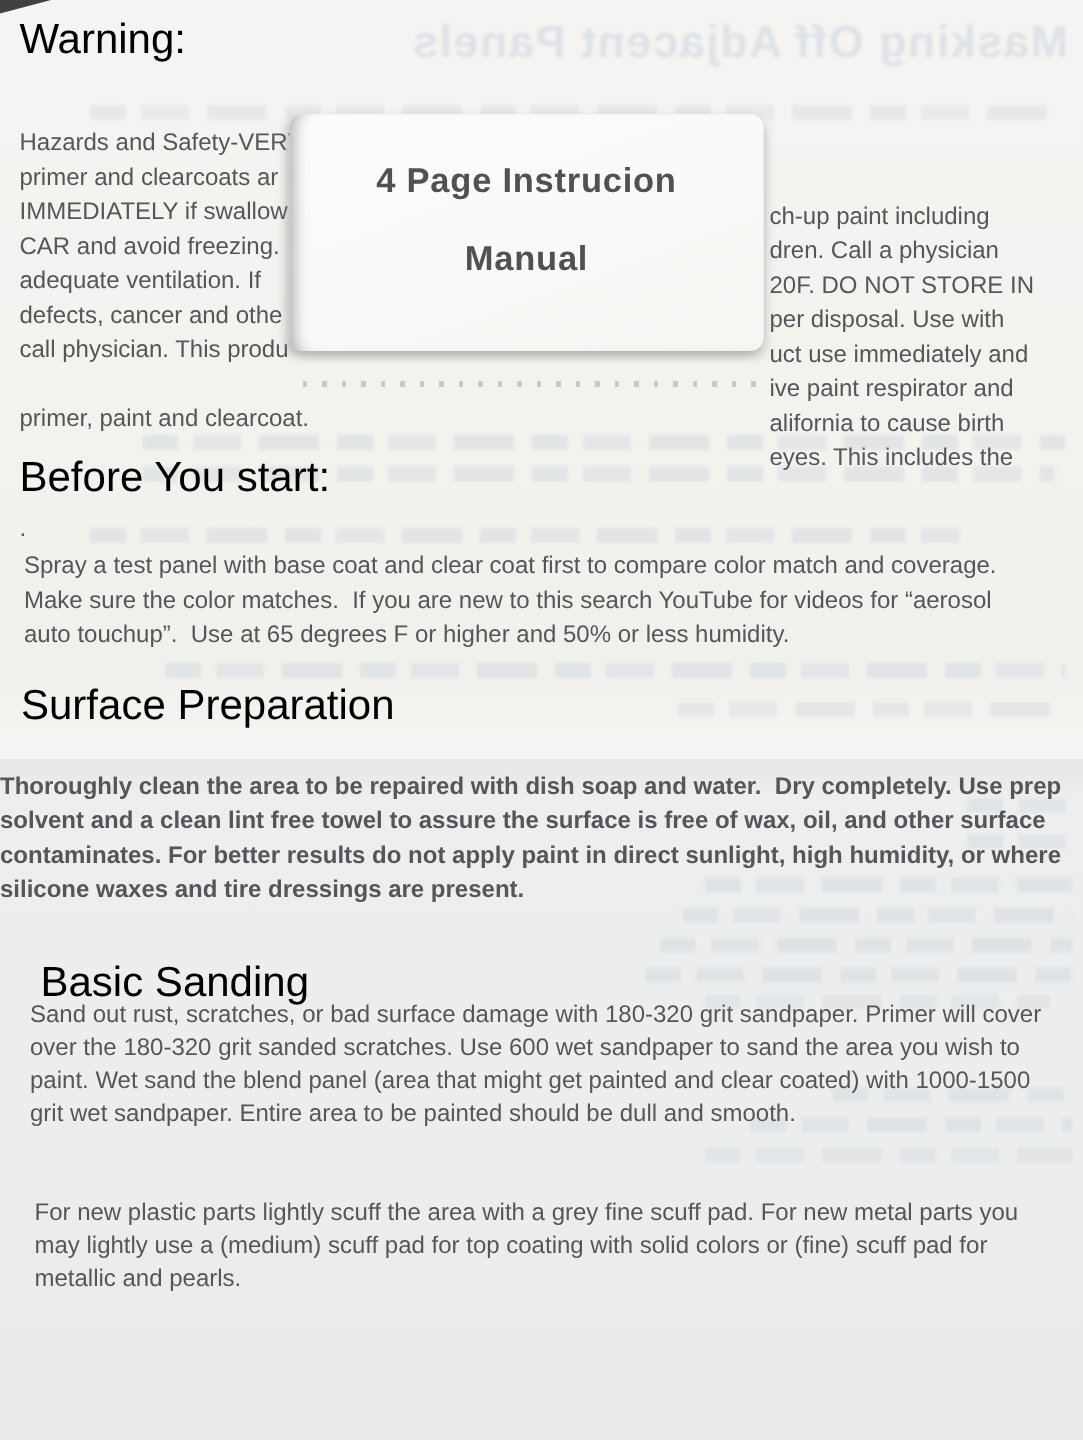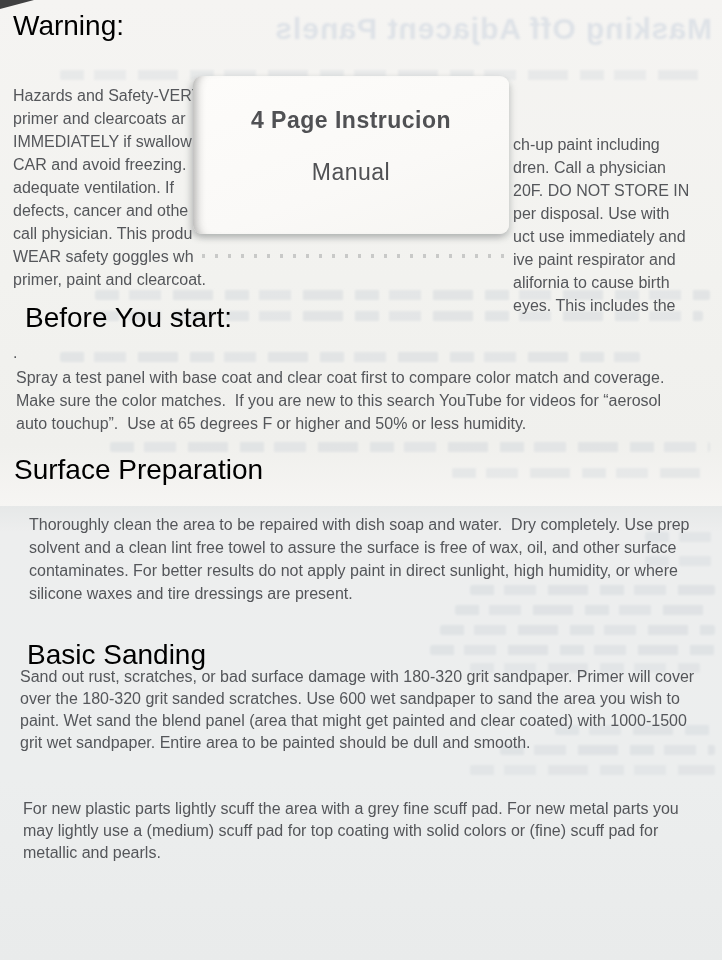--- a/index.html
+++ b/index.html
@@ -42,21 +42,21 @@
   
   .perf{position:absolute;height:4px;
      background:repeating-linear-gradient(90deg,rgba(150,152,152,.45) 0 3px,transparent 3px 13px);}
   .label{position:absolute;left:193px;top:76px;width:316px;height:158px;
      background:linear-gradient(160deg,#fdfcfa 0%,#faf9f7 60%,#f6f5f2 100%);
      border-radius:9px;z-index:5;text-align:center;
      box-shadow:inset 11px 0 10px -8px rgba(80,80,80,.45),
                 -3px 3px 6px rgba(120,124,126,.35),
                  2px 4px 6px rgba(120,124,126,.28);}
   .label .l1{margin-top:31px;font-size:23px;font-weight:700;color:#505154;letter-spacing:.5px;}
-  .label .l2{margin-top:25px;font-size:23px;font-weight:400;color:#505154;letter-spacing:.5px;}
+  .label .l2{margin-top:25px;font-size:23px;font-weight:700;color:#505154;letter-spacing:.5px;}
 </style>
 </head>
 <body>
 
 <div id="page">
 
   <div class="sheet-top"></div>
   <div class="sheet-bottom"></div>
   <div class="corner-mark"></div>
 
@@ -103,45 +103,44 @@
     </div>
     <div class="wrow">
       <span class="lfrag">defects, cancer and othe</span>
       <span class="rfrag">ive paint respirator and</span>
     </div>
     <div class="wrow">
       <span class="lfrag">call physician. This produ</span>
       <span class="rfrag">alifornia to cause birth</span>
     </div>
     <div class="wrow">
-      <span class="lfrag">WEAR safety goggles wh</span>
       <span class="rfrag">eyes. This includes the</span>
     </div>
     <div class="wrow">
       <span class="lfrag">primer, paint and clearcoat.</span>
     </div>
   </div>
 
   <div class="perf" style="top:85px;left:200px;width:306px;"></div>
   <div class="perf" style="top:254px;left:202px;width:308px;"></div>
   <div class="label">
     <div class="l1">4 Page Instrucion</div>
     <div class="l2">Manual</div>
   </div>
 
-  <h1 style="top:302px;left:25px;">Before You start:</h1>
+  <h1 style="top:302px;left:13px;">Before You start:</h1>
   <div class="stray-dot">.</div>
   <div class="para" style="top:366px;left:16px;">
     <div class="ln">Spray a test panel with base coat and clear coat first to compare color match and coverage.</div>
     <div class="ln">Make sure the color matches.  If you are new to this search YouTube for videos for “aerosol</div>
     <div class="ln">auto touchup”.  Use at 65 degrees F or higher and 50% or less humidity.</div>
   </div>
 
   <h1 style="top:454px;left:14px;">Surface Preparation</h1>
-  <div class="para" style="top:513px;left:29px;">
+  <div class="para" style="top:513px;left:0;font-weight:bold;">
     <div class="ln">Thoroughly clean the area to be repaired with dish soap and water.  Dry completely. Use prep</div>
     <div class="ln">solvent and a clean lint free towel to assure the surface is free of wax, oil, and other surface</div>
     <div class="ln">contaminates. For better results do not apply paint in direct sunlight, high humidity, or where</div>
     <div class="ln">silicone waxes and tire dressings are present.</div>
   </div>
 
   <h1 style="top:639px;left:27px;">Basic Sanding</h1>
   <div class="para tight" style="top:666px;left:20px;">
     <div class="ln">Sand out rust, scratches, or bad surface damage with 180-320 grit sandpaper. Primer will cover</div>
     <div class="ln">over the 180-320 grit sanded scratches. Use 600 wet sandpaper to sand the area you wish to</div>

